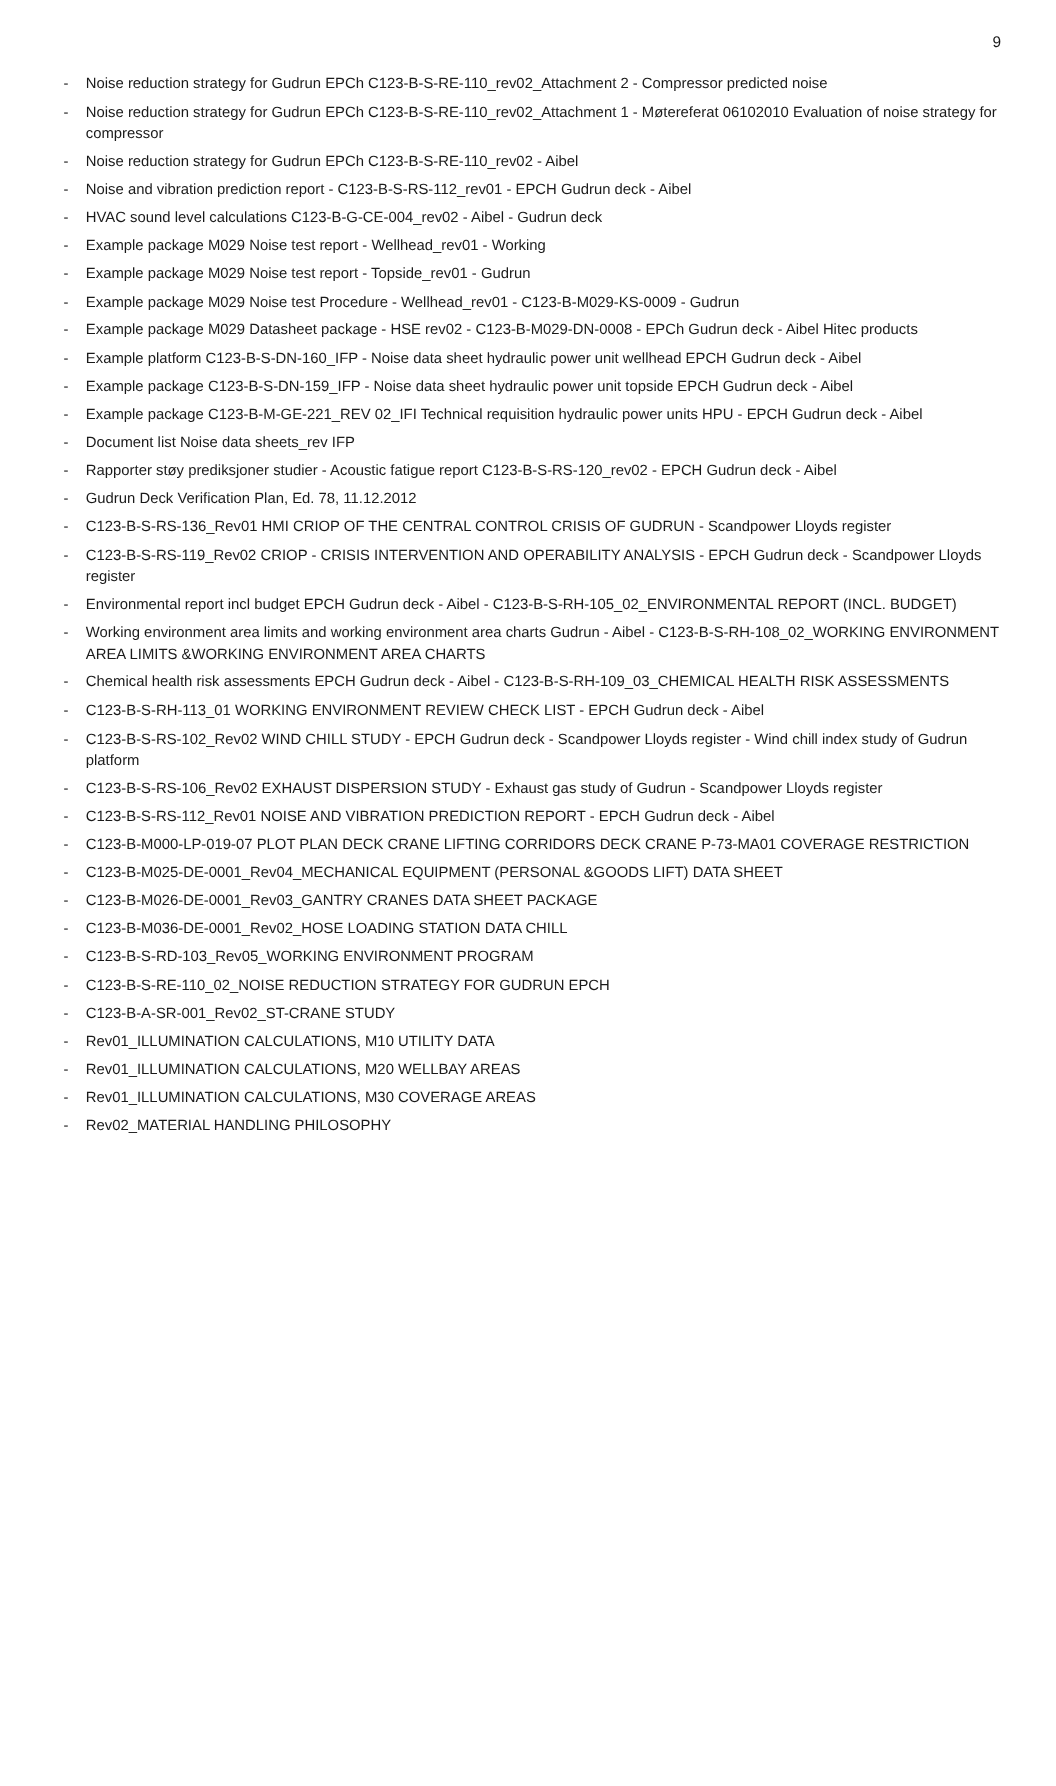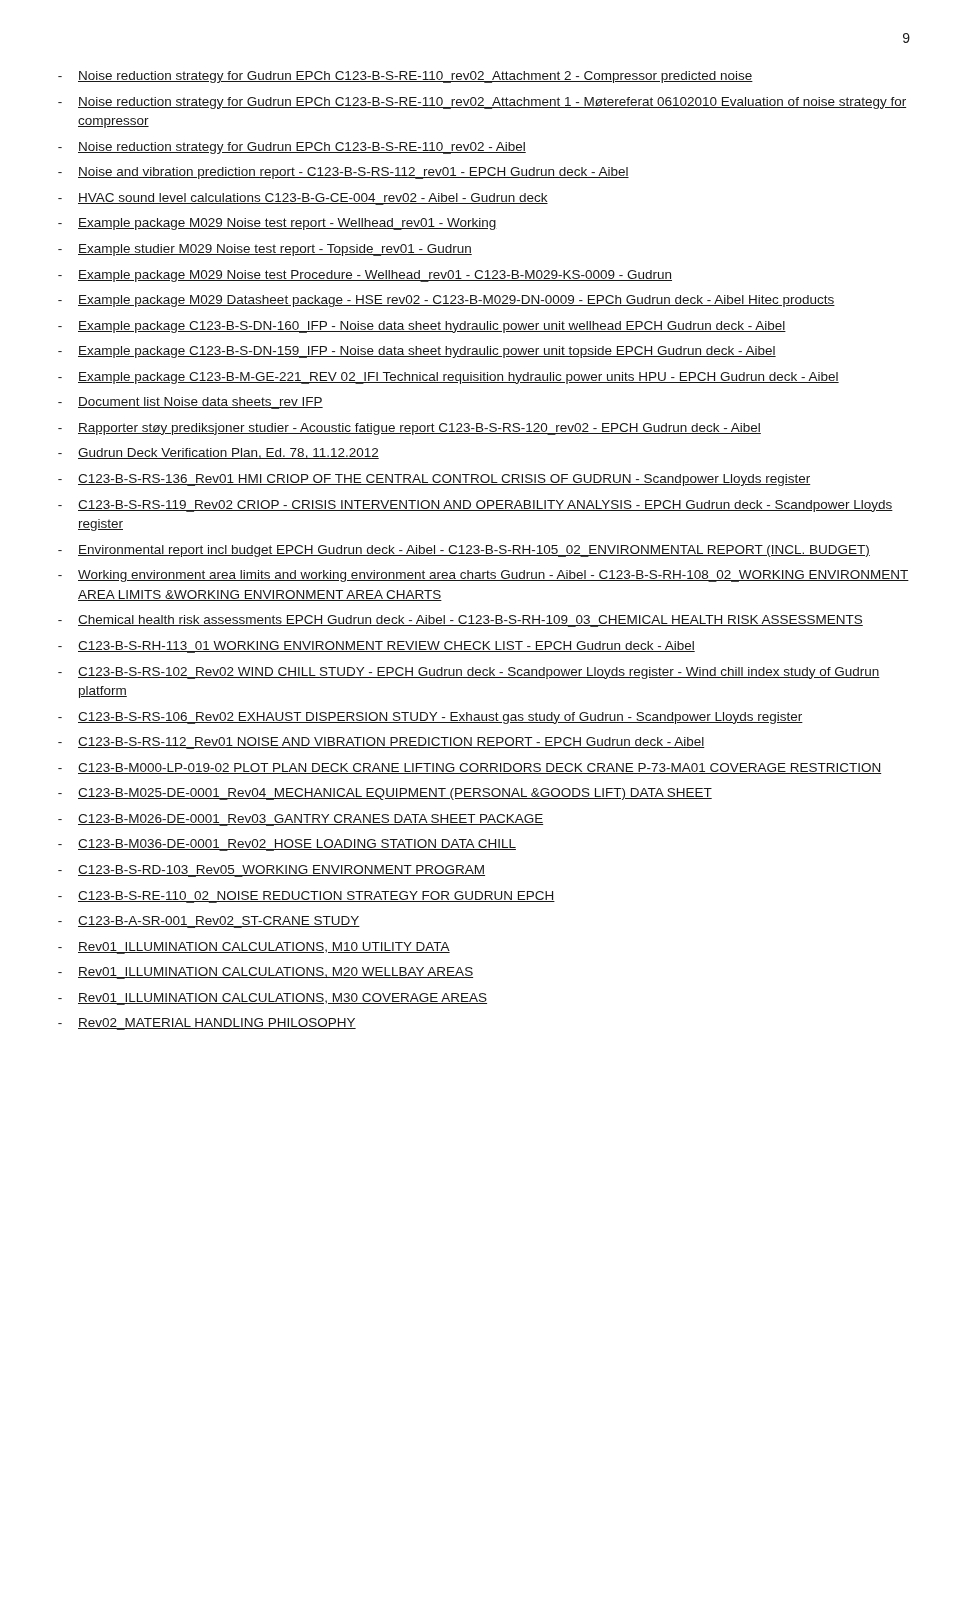--- a/index.html
+++ b/index.html
@@ -32,21 +32,20 @@
       line-height: 1.45;
     }
     .dash {
       min-width: 20px;
       margin-right: 8px;
       flex-shrink: 0;
       text-align: center;
     }
     .item-text {
       flex: 1;
-      text-decoration: underline;
     }
   </style>
 </head>
 <body>
 
 <div class="page-number">9</div>
 
 <div class="content-area">
   <div id="list-container">
   <div class="list-item">
@@ -68,33 +67,33 @@
       <div class="list-item">
         <span class="dash">-</span>
         <span class="item-text">HVAC sound level calculations C123-B-G-CE-004_rev02 - Aibel - Gudrun deck</span>
       </div>
       <div class="list-item">
         <span class="dash">-</span>
         <span class="item-text">Example package M029 Noise test report - Wellhead_rev01 - Working</span>
       </div>
       <div class="list-item">
         <span class="dash">-</span>
-        <span class="item-text">Example studier M029 Noise test report - Topside_rev01 - Gudrun</span>
+        <span class="item-text">Example package M029 Noise test report - Topside_rev01 - Gudrun</span>
       </div>
       <div class="list-item">
         <span class="dash">-</span>
         <span class="item-text">Example package M029 Noise test Procedure - Wellhead_rev01 - C123-B-M029-KS-0009 - Gudrun</span>
       </div>
       <div class="list-item">
         <span class="dash">-</span>
-        <span class="item-text">Example package M029 Datasheet package - HSE rev02 - C123-B-M029-DN-0009 - EPCh Gudrun deck - Aibel Hitec products</span>
+        <span class="item-text">Example package M029 Datasheet package - HSE rev02 - C123-B-M029-DN-0008 - EPCh Gudrun deck - Aibel Hitec products</span>
       </div>
       <div class="list-item">
         <span class="dash">-</span>
-        <span class="item-text">Example package C123-B-S-DN-160_IFP - Noise data sheet hydraulic power unit wellhead EPCH Gudrun deck - Aibel</span>
+        <span class="item-text">Example platform C123-B-S-DN-160_IFP - Noise data sheet hydraulic power unit wellhead EPCH Gudrun deck - Aibel</span>
       </div>
       <div class="list-item">
         <span class="dash">-</span>
         <span class="item-text">Example package C123-B-S-DN-159_IFP - Noise data sheet hydraulic power unit topside EPCH Gudrun deck - Aibel</span>
       </div>
       <div class="list-item">
         <span class="dash">-</span>
         <span class="item-text">Example package C123-B-M-GE-221_REV 02_IFI Technical requisition hydraulic power units HPU - EPCH Gudrun deck - Aibel</span>
       </div>
       <div class="list-item">
@@ -140,21 +139,21 @@
       <div class="list-item">
         <span class="dash">-</span>
         <span class="item-text">C123-B-S-RS-106_Rev02 EXHAUST DISPERSION STUDY - Exhaust gas study of Gudrun - Scandpower Lloyds register</span>
       </div>
       <div class="list-item">
         <span class="dash">-</span>
         <span class="item-text">C123-B-S-RS-112_Rev01 NOISE AND VIBRATION PREDICTION REPORT - EPCH Gudrun deck - Aibel</span>
       </div>
       <div class="list-item">
         <span class="dash">-</span>
-        <span class="item-text">C123-B-M000-LP-019-02 PLOT PLAN DECK CRANE LIFTING CORRIDORS DECK CRANE P-73-MA01 COVERAGE RESTRICTION</span>
+        <span class="item-text">C123-B-M000-LP-019-07 PLOT PLAN DECK CRANE LIFTING CORRIDORS DECK CRANE P-73-MA01 COVERAGE RESTRICTION</span>
       </div>
       <div class="list-item">
         <span class="dash">-</span>
         <span class="item-text">C123-B-M025-DE-0001_Rev04_MECHANICAL EQUIPMENT (PERSONAL &amp;GOODS LIFT) DATA SHEET</span>
       </div>
       <div class="list-item">
         <span class="dash">-</span>
         <span class="item-text">C123-B-M026-DE-0001_Rev03_GANTRY CRANES DATA SHEET PACKAGE</span>
       </div>
       <div class="list-item">

